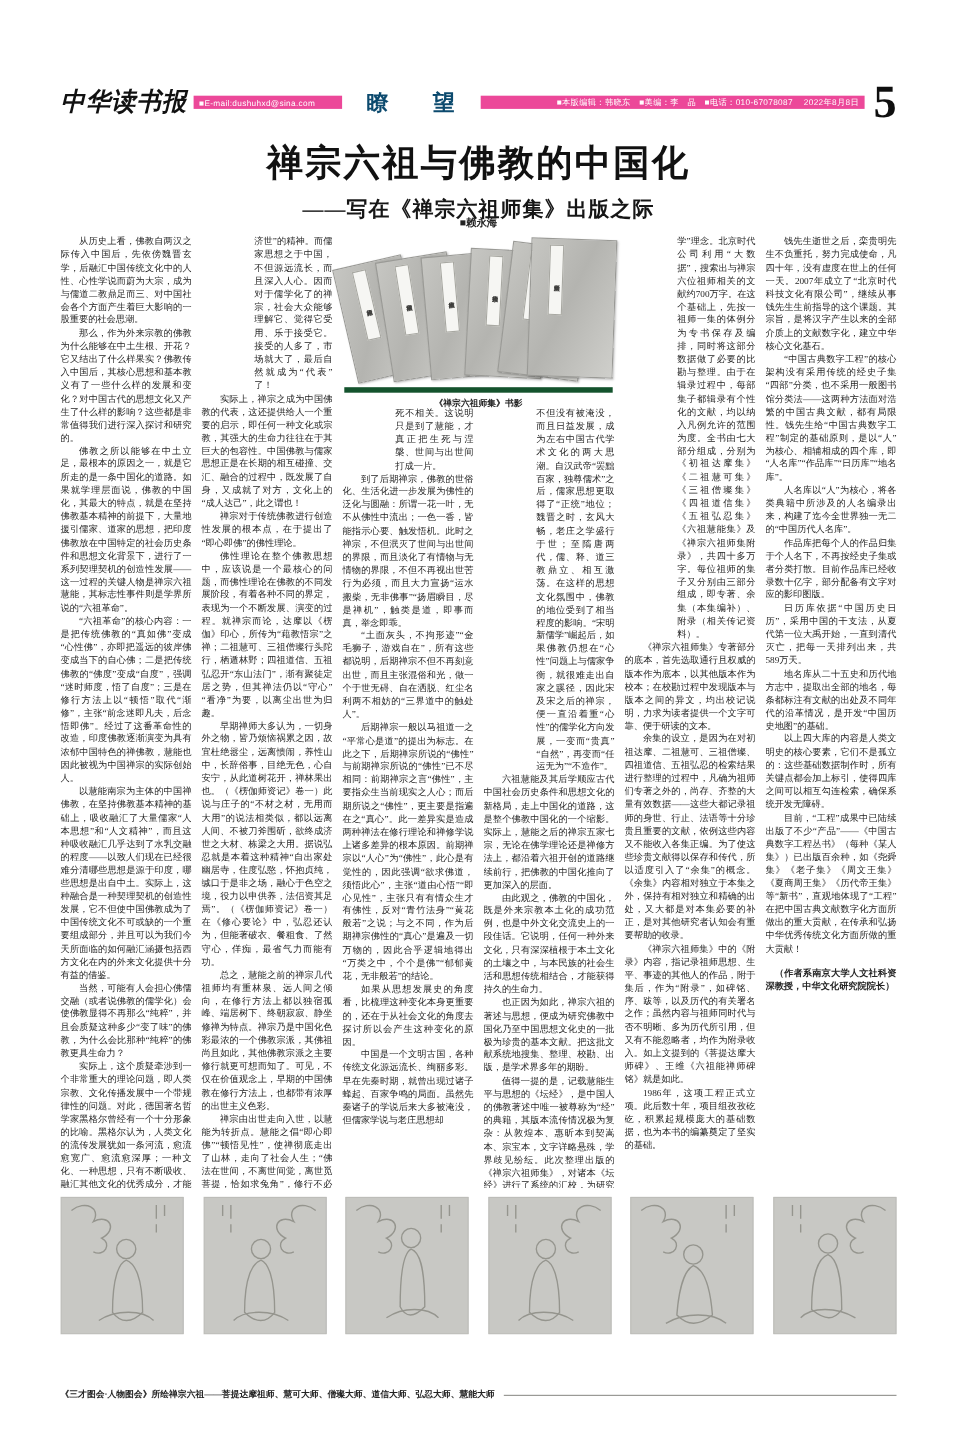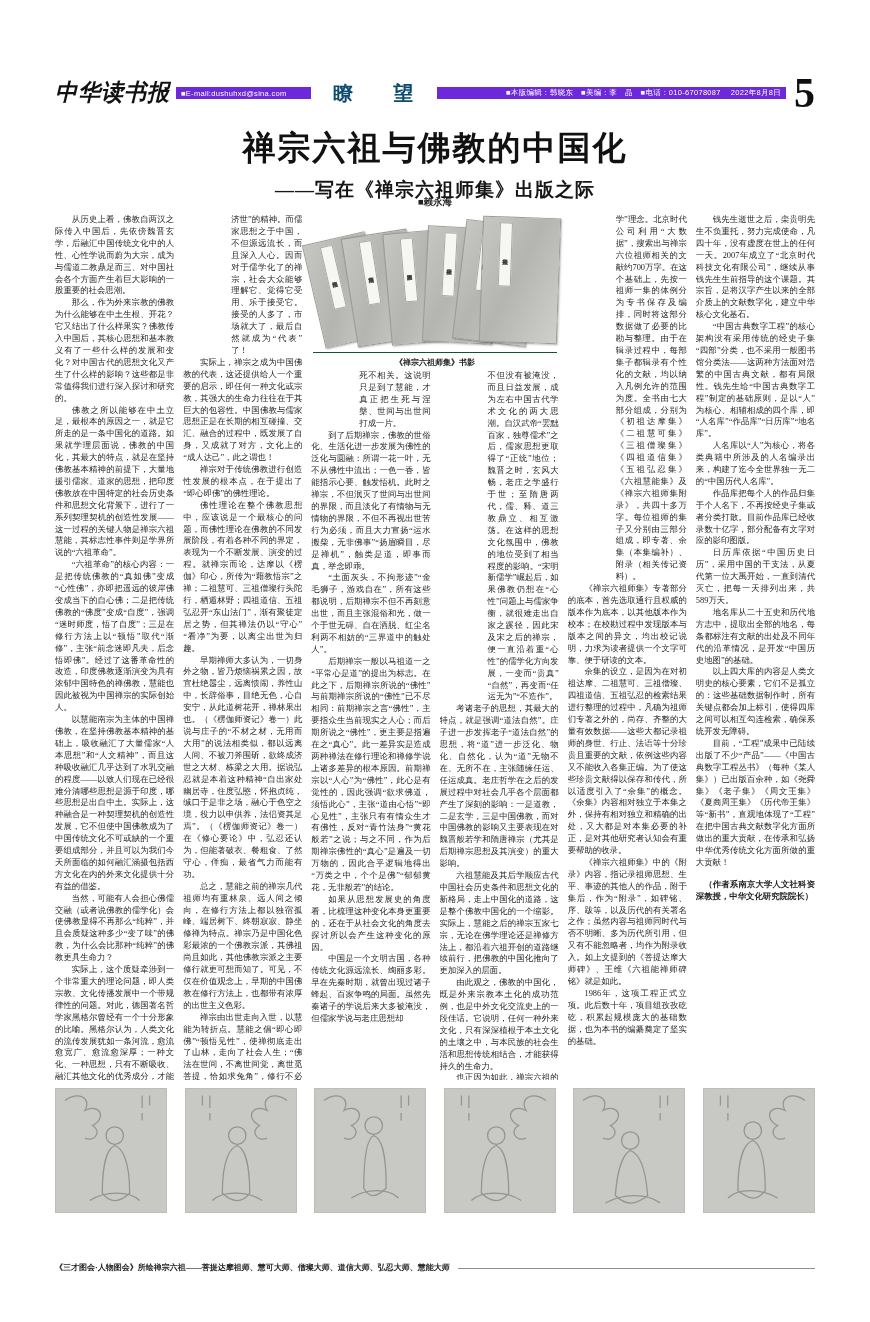--- a/index.html
+++ b/index.html
@@ -4,21 +4,21 @@
 <style>
   html,body{margin:0;padding:0;background:#ededeb;}
   .page{position:relative;width:870px;height:1322px;margin:0 auto;background:#ffffff;
         outline:1px solid #d8d8d6;overflow:hidden;
         font-family:"Liberation Serif","DejaVu Serif",serif;color:#1c1c1c;}
   
   .masthead{position:absolute;left:55px;top:74px;width:760px;height:38px;
             display:flex;align-items:center;justify-content:flex-end;}
   .logo{font-size:22px;font-weight:bold;font-style:italic;letter-spacing:1px;
         white-space:nowrap;transform:scaleY(1.05);color:#111;}
-  .bar{height:12px;background:#6d28d9;display:flex;align-items:center;overflow:hidden;}
+  .bar{height:12px;background:#ec4899;display:flex;align-items:center;overflow:hidden;}
   .bar.left{flex:1 1 auto;margin-left:6px;margin-right:10px;}
   .bar.right{flex:1 1 auto;margin-left:10px;margin-right:8px;justify-content:flex-end;padding-left:44px;}
   .bar span{color:#ffffff;font-size:7.5px;font-family:"Liberation Sans",sans-serif;
             white-space:nowrap;padding:0 5px;letter-spacing:0.3px;}
   .section-title{font-size:20px;font-weight:bold;letter-spacing:14px;white-space:nowrap;
                  color:#0c4a6e;padding-left:12px;font-family:Liberation Mono, monospace;}
   .page-number{font-size:42px;font-weight:bold;line-height:1;color:#0f0f0f;}
   
   .headline{position:absolute;left:55px;top:126px;width:760px;text-align:center;}
   .headline h1{margin:0;font-size:33px;font-weight:bold;letter-spacing:2px;color:#111;}
@@ -34,21 +34,21 @@
         background:#f6f6f3;border:1px solid #a8a8a2;
         writing-mode:vertical-rl;text-orientation:upright;
         font-size:5.5px;line-height:11px;color:#3a3a38;text-align:center;overflow:hidden;}
   .book:nth-child(1){left:0;width:62px;height:104px;transform:rotate(-13deg);z-index:1;}
   .book:nth-child(2){left:36px;width:64px;height:108px;transform:rotate(-9deg);z-index:2;}
   .book:nth-child(3){left:74px;width:66px;height:110px;transform:rotate(-5deg);z-index:3;}
   .book:nth-child(4){left:112px;width:68px;height:114px;transform:rotate(3deg);z-index:4;}
   .book:nth-child(5){left:146px;width:72px;height:118px;transform:rotate(7deg);z-index:5;}
   .book:nth-child(6){left:168px;width:76px;height:124px;transform:rotate(2deg);z-index:6;}
   .photo-caption{position:absolute;left:313px;top:352px;width:244px;text-align:center;
-                 font-size:8px;font-weight:bold;color:#222;border-top:1px solid #14532d;
+                 font-size:8px;font-weight:bold;color:#222;border-top:5px solid #14532d;
                  padding-top:4px;}
   
   .columns{position:absolute;left:55px;top:214px;width:760px;height:866px;
            display:flex;gap:9px;}
   .col{flex:1 1 0;height:866px;overflow:hidden;box-sizing:border-box;
        text-align:justify;font-size:8.4px;line-height:11.9px;color:#252525;}
   .col p{margin:0;text-indent:2em;}
   .col p.cont{text-indent:0;margin-left:48px;}
   .col.under-photo{padding-top:156px;}
   .col p.byline{font-weight:bold;margin-top:10px;text-indent:1em;}
@@ -135,21 +135,20 @@
     <div class="col under-photo">
       <p class="cont">死不相关。这说明只是到了慧能，才真正把生死与涅槃、世间与出世间打成一片。</p>
       <p>到了后期禅宗，佛教的世俗化、生活化进一步发展为佛性的泛化与圆融：所谓一花一叶，无不从佛性中流出；一色一香，皆能指示心要、触发悟机。此时之禅宗，不但泯灭了世间与出世间的界限，而且淡化了有情物与无情物的界限，不但不再视出世苦行为必须，而且大力宣扬“运水搬柴，无非佛事”“扬眉瞬目，尽是禅机”，触类是道，即事而真，举念即乖。</p>
       <p>“土面灰头，不拘形迹”“金毛狮子，游戏自在”，所有这些都说明，后期禅宗不但不再刻意出世，而且主张混俗和光，做一个于世无碍、自在洒脱、红尘名利两不相妨的“三界道中的触处人”。</p>
       <p>后期禅宗一般以马祖道一之“平常心是道”的提出为标志。在此之下，后期禅宗所说的“佛性”与前期禅宗所说的“佛性”已不尽相同：前期禅宗之言“佛性”，主要指众生当前现实之人心；而后期所说之“佛性”，更主要是指遍在之“真心”。此一差异实是造成两种禅法在修行理论和禅修学说上诸多差异的根本原因。前期禅宗以“人心”为“佛性”，此心是有觉性的，因此强调“欲求佛道，须悟此心”，主张“道由心悟”“即心见性”，主张只有有情众生才有佛性，反对“青竹法身”“黄花般若”之说；与之不同，作为后期禅宗佛性的“真心”是遍及一切万物的，因此合乎逻辑地得出“万类之中，个个是佛”“郁郁黄花，无非般若”的结论。</p>
       <p>如果从思想发展史的角度看，比梳理这种变化本身更重要的，还在于从社会文化的角度去探讨所以会产生这种变化的原因。</p>
       <p>中国是一个文明古国，各种传统文化源远流长、绚丽多彩。早在先秦时期，就曾出现过诸子蜂起、百家争鸣的局面。虽然先秦诸子的学说后来大多被淹没，但儒家学说与老庄思想却</p>
     </div>
     <div class="col under-photo">
       <p class="cont">不但没有被淹没，而且日益发展，成为左右中国古代学术文化的两大思潮。自汉武帝“罢黜百家，独尊儒术”之后，儒家思想更取得了“正统”地位；魏晋之时，玄风大畅，老庄之学盛行于世；至隋唐两代，儒、释、道三教鼎立、相互激荡。在这样的思想文化氛围中，佛教的地位受到了相当程度的影响。“宋明新儒学”崛起后，如果佛教仍想在“心性”问题上与儒家争衡，就很难走出自家之蹊径，因此宋及宋之后的禅宗，便一直沿着重“心性”的儒学化方向发展，一变而“贵真”“自然”，再变而“任运无为”“不造作”。</p>
-      <p>考诸老子的思想，其最大的特点，就是强调“道法自然”。庄子进一步发挥老子“道法自然”的思想，将“道”进一步泛化、物化、自然化，认为“道”无物不在、无所不在，主张随缘任运、任运成真。老庄哲学在之后的发展过程中对社会几乎各个层面都产生了深刻的影响：一是道教，二是玄学，三是中国佛教，而对中国佛教的影响又主要表现在对魏晋般若学和隋唐禅宗（尤其是后期禅宗思想及其演变）的重大影响。</p>
       <p>六祖慧能及其后学顺应古代中国社会历史条件和思想文化的新格局，走上中国化的道路，这是整个佛教中国化的一个缩影。实际上，慧能之后的禅宗五家七宗，无论在佛学理论还是禅修方法上，都沿着六祖开创的道路继续前行，把佛教的中国化推向了更加深入的层面。</p>
       <p>由此观之，佛教的中国化，既是外来宗教本土化的成功范例，也是中外文化交流史上的一段佳话。它说明，任何一种外来文化，只有深深植根于本土文化的土壤之中，与本民族的社会生活和思想传统相结合，才能获得持久的生命力。</p>
       <p>也正因为如此，禅宗六祖的著述与思想，便成为研究佛教中国化乃至中国思想文化史的一批极为珍贵的基本文献。把这批文献系统地搜集、整理、校勘、出版，是学术界多年的期盼。</p>
       <p>值得一提的是，记载慧能生平与思想的《坛经》，是中国人的佛教著述中唯一被尊称为“经”的典籍，其版本流传情况极为复杂：从敦煌本、惠昕本到契嵩本、宗宝本，文字详略悬殊，学界歧见纷纭。此次整理出版的《禅宗六祖师集》，对诸本《坛经》进行了系统的汇校，为研究者提供了极大的便利。</p>
 
     </div>
     <div class="col">
       <p class="cont">学”理念。北京时代公司利用“大数据”，搜索出与禅宗六位祖师相关的文献约700万字。在这个基础上，先按一祖师一集的体例分为专书保存及编排，同时将这部分数据做了必要的比勘与整理。由于在辑录过程中，每部集子都辑录有个性化的文献，均以纳入凡例允许的范围为度。全书由七大部分组成，分别为《初祖达摩集》《二祖慧可集》《三祖僧璨集》《四祖道信集》《五祖弘忍集》《六祖慧能集》及《禅宗六祖师集附录》，共四十多万字。每位祖师的集子又分别由三部分组成，即专著、余集（本集编补）、附录（相关传记资料）。</p>
       <p>《禅宗六祖师集》专著部分的底本，首先选取通行且权威的版本作为底本，以其他版本作为校本；在校勘过程中发现版本与版本之间的异文，均出校记说明，力求为读者提供一个文字可靠、便于研读的文本。</p>
       <p>余集的设立，是因为在对初祖达摩、二祖慧可、三祖僧璨、四祖道信、五祖弘忍的检索结果进行整理的过程中，凡确为祖师们专著之外的，尚存、齐整的大量有效数据——这些大都记录祖师的身世、行止、法语等十分珍贵且重要的文献，依例这些内容又不能收入各集正编。为了使这些珍贵文献得以保存和传代，所以适度引入了“余集”的概念。《余集》内容相对独立于本集之外，保持有相对独立和精确的出处，又大都是对本集必要的补正，是对其他研究者认知会有重要帮助的收录。</p>

